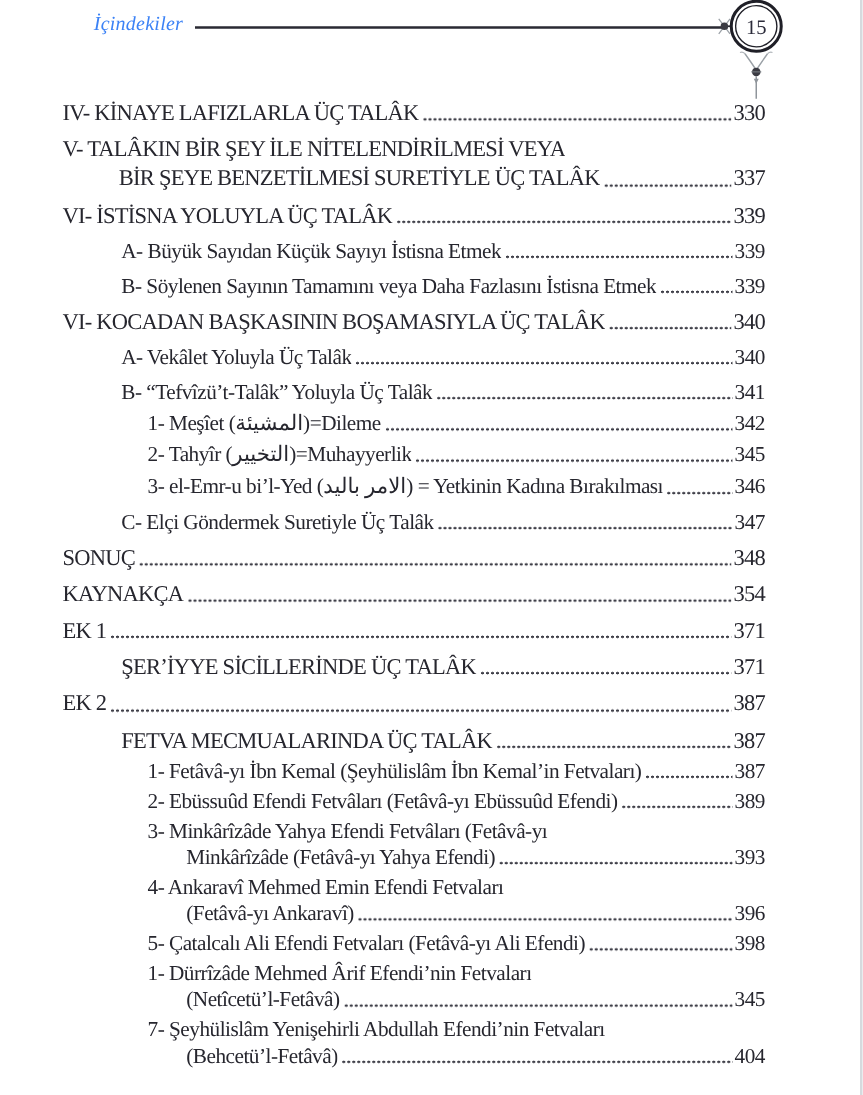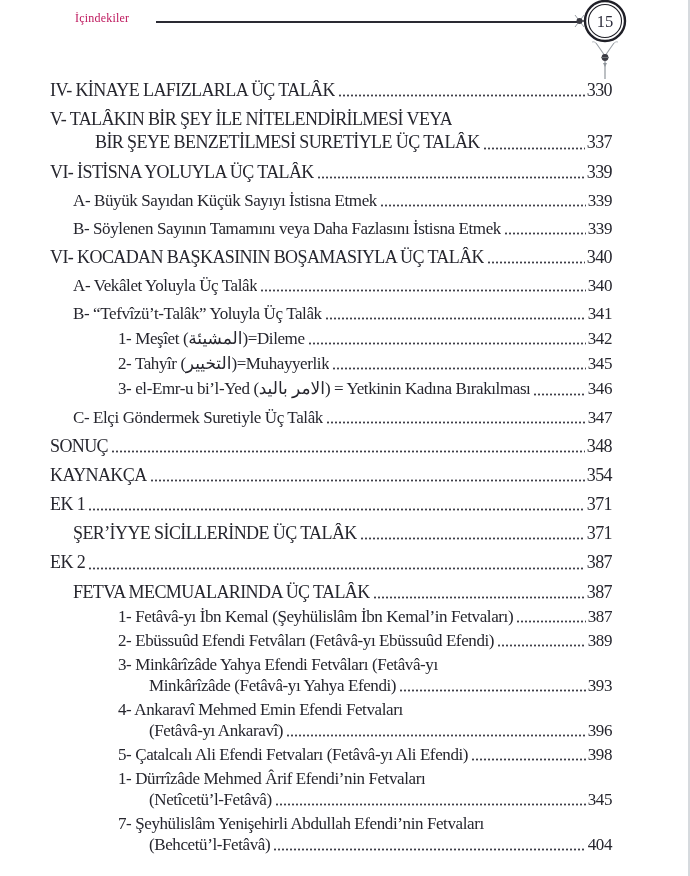--- a/index.html
+++ b/index.html
@@ -12,40 +12,40 @@
     font-family:"Liberation Serif","DejaVu Serif",serif;
     color:#26262e;
   }
   
   .page-edge{position:absolute;top:0;right:0;bottom:0;width:2px;background:#d6dade;}
 
   
   .header{position:relative;height:76px;}
   .header-title{
     position:absolute;left:75px;top:11px;
-    font-size:12px;letter-spacing:.2px;color:#be185d;
+    font-size:16px;letter-spacing:.2px;color:#3b82f6;font-style:italic;
   }
   .header-rule{
     position:absolute;left:156px;top:21px;width:426px;height:2px;
     background:#2a2a33;
   }
   .ornament{position:absolute;left:568px;top:0;}
 
   
   .toc{padding-top:4px;}
   .row{
     display:flex;align-items:baseline;
     padding-right:78px;
     font-size:17px;letter-spacing:-0.4px;
     line-height:1.18;
   }
   .row.caps{font-size:18px;letter-spacing:-0.6px;}
   .lvl0{padding-left:50px;}
   .lvl0.cont{padding-left:95px;}
-  .lvl1{padding-left:73px;}
+  .lvl1{padding-left:97px;}
   .lvl2{padding-left:118px;}
   .lvl2.cont{padding-left:137px;margin-left:12px;}
 
   .lvl0,.lvl1{margin-top:8px;}
   .lvl2{margin-top:5px;}
   .cont{margin-top:2px;}
   .tight{margin-top:4px;}
   .tight.cont{margin-top:1px;}
   .toc .row:first-child{margin-top:0;}
 

